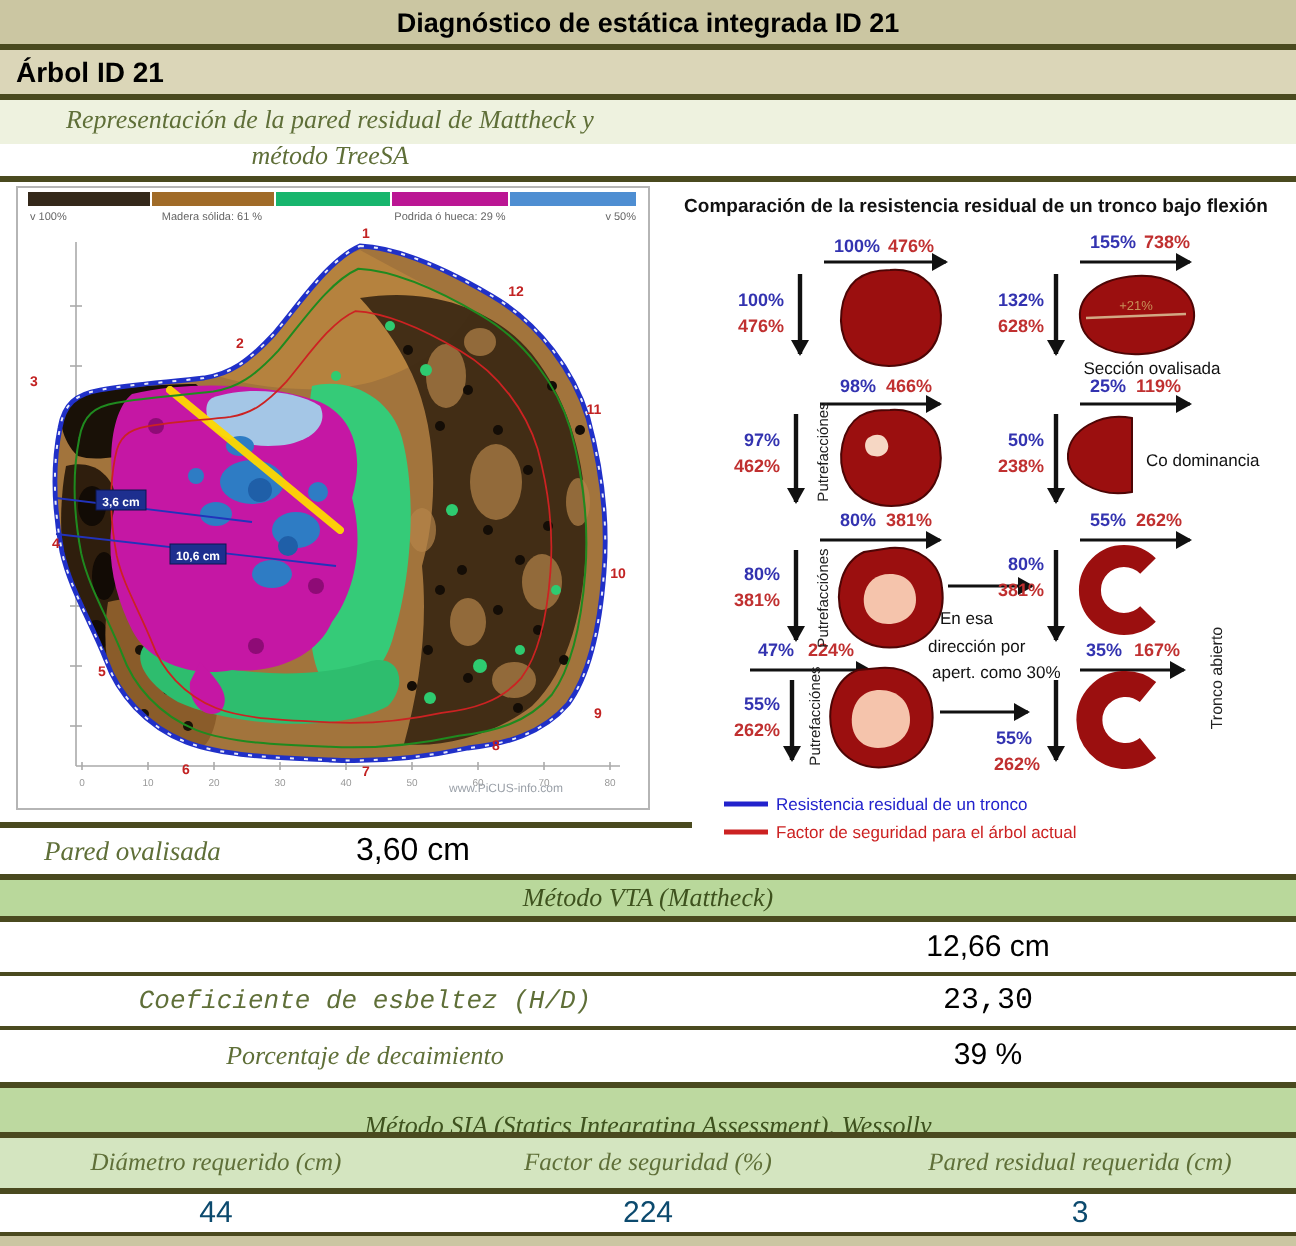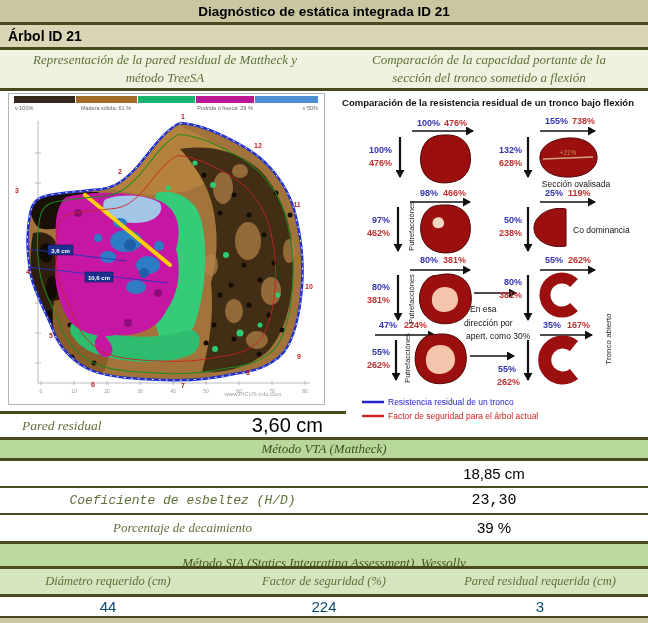--- a/index.html
+++ b/index.html
@@ -4,35 +4,35 @@
 <style>
   html,body{margin:0;padding:0;background:#fff;}
   #app{position:relative;width:648px;height:623px;background:#fff;overflow:hidden;
        font-family:"Liberation Sans",sans-serif;}
   .abs{position:absolute;}
   .rule{position:absolute;left:0;width:648px;background:#4a4a1f;}
   .bar-title{top:0;height:22px;left:0;width:648px;background:#cbc6a2;text-align:center;
              font-size:13.5px;font-weight:bold;color:#000;line-height:23px;}
   .bar-tree{top:25px;height:22px;left:0;width:648px;background:#dbd6b8;
             font-size:14px;font-weight:bold;color:#000;line-height:23px;padding-left:8px;box-sizing:border-box;}
-  .subheads{top:50px;height:38px;left:0;width:648px;background:#eef2df;}
+  .subheads{top:50px;height:22px;left:0;width:648px;background:#eef2df;}
   .subhead{position:absolute;top:0;height:38px;display:flex;align-items:center;justify-content:center;
            font-family:"Liberation Serif",serif;font-style:italic;font-size:13px;line-height:1.35;
            color:#5f6f38;text-align:center;box-sizing:border-box;}
   .sh-left{left:0;width:330px;padding:0 24px;}
   .sh-right{left:330px;width:318px;padding:0 30px;}
   .content{top:91px;left:0;width:648px;height:346px;background:#fff;}
   .tomo-box{left:8px;top:2px;width:317px;height:312px;}
   .flex-box{left:330px;top:2px;width:318px;height:340px;}
   .left-rule{position:absolute;left:0;top:320px;width:346px;height:3px;background:#4a4a1f;}
   .pared-row{position:absolute;left:0;top:323px;width:346px;height:23px;}
   .pared-label{position:absolute;left:22px;top:0;font-family:"Liberation Serif",serif;font-style:italic;
                font-size:13.5px;color:#5f6f38;line-height:23px;}
-  .pared-value{position:absolute;left:178px;width:145px;top:0;text-align:right;
-               font-size:20px;color:#000;line-height:23px;}
+  .pared-value{position:absolute;left:178px;width:145px;top:0;text-align:left;
+               font-size:16px;color:#000;line-height:23px;}
   .band{position:absolute;left:0;width:648px;display:flex;align-items:center;justify-content:center;
         font-family:"Liberation Serif",serif;font-style:italic;font-size:13px;color:#3e521e;}
   .band-vta{top:440px;height:18px;background:#b9d89b;}
   .band-sia{top:544px;height:38px;background:#bdd9a0;}
   .vrow{position:absolute;left:0;width:648px;background:#fff;}
   .vrow .lbl{position:absolute;left:0;width:365px;text-align:center;font-family:"Liberation Serif",serif;
              font-style:italic;font-size:13px;color:#5f6f38;}
   .vrow .val{position:absolute;left:340px;width:308px;text-align:center;font-size:15px;color:#000;}
   .r0{top:461px;height:25px;} .r0 .lbl,.r0 .val{line-height:25px;}
   .r1{top:488px;height:25px;} .r1 .lbl,.r1 .val{line-height:25px;font-family:Liberation Mono, monospace;}
@@ -52,21 +52,20 @@
 
 <div id="app">
 
   <div class="abs bar-title">Diagnóstico de estática integrada ID 21</div>
   <div class="rule" style="top:22px;height:3px"></div>
   <div class="abs bar-tree">Árbol ID 21</div>
   <div class="rule" style="top:47px;height:3px"></div>
 
   <div class="abs subheads">
     <div class="subhead sh-left">Representación de la pared residual de Mattheck y método TreeSA</div>
-    <div class="subhead sh-right">Comparación de la capacidad portante de la sección del tronco sometido a flexión</div>
   </div>
   <div class="rule" style="top:88px;height:3px"></div>
 
   <div class="abs content">
 
     <div class="abs tomo-box">
       <svg width="317" height="312" viewBox="0 0 317 312">
         <defs>
           <path id="blob" d="M172,30 C192,31 216,42 238,55 C262,69 279,93 286,116 C293,142 296,168 294,193
             C292,220 287,244 276,259 C263,274 245,279 226,281 C203,286 178,288 157,287
@@ -247,21 +246,21 @@
           <text x="291" y="266">9</text>
           <text x="301" y="196">10</text>
           <text x="289" y="114">11</text>
           <text x="250" y="55">12</text>
         </g>
       </svg>
     </div>
 
     <div class="left-rule"></div>
     <div class="pared-row">
-      <span class="pared-label">Pared residual</span>
+      <span class="pared-label">Pared ovalisada</span>
       <span class="pared-value">3,60 cm</span>
     </div>
 
     <div class="abs flex-box">
       <svg width="318" height="340" viewBox="0 0 318 340">
         <defs>
           <marker id="ah" markerUnits="userSpaceOnUse" markerWidth="9" markerHeight="9" refX="7" refY="4.5" orient="auto">
             <path d="M0,0 L8,4.5 L0,9 Z" fill="#111"></path>
           </marker>
         </defs>
@@ -366,21 +365,21 @@
         </g>
       </svg>
     </div>
   </div>
 
   <div class="rule" style="top:437px;height:3px"></div>
   <div class="band band-vta">Método VTA (Mattheck)</div>
   <div class="rule" style="top:458px;height:3px"></div>
 
   <div class="vrow r0">
-    <span class="val">18,85 cm</span>
+    <span class="val">12,66 cm</span>
   </div>
   <div class="rule" style="top:486px;height:2px"></div>
   <div class="vrow r1">
     <span class="lbl">Coeficiente de esbeltez (H/D)</span>
     <span class="val">23,30</span>
   </div>
   <div class="rule" style="top:513px;height:2px"></div>
   <div class="vrow r2">
     <span class="lbl">Porcentaje de decaimiento</span>
     <span class="val">39 %</span>

